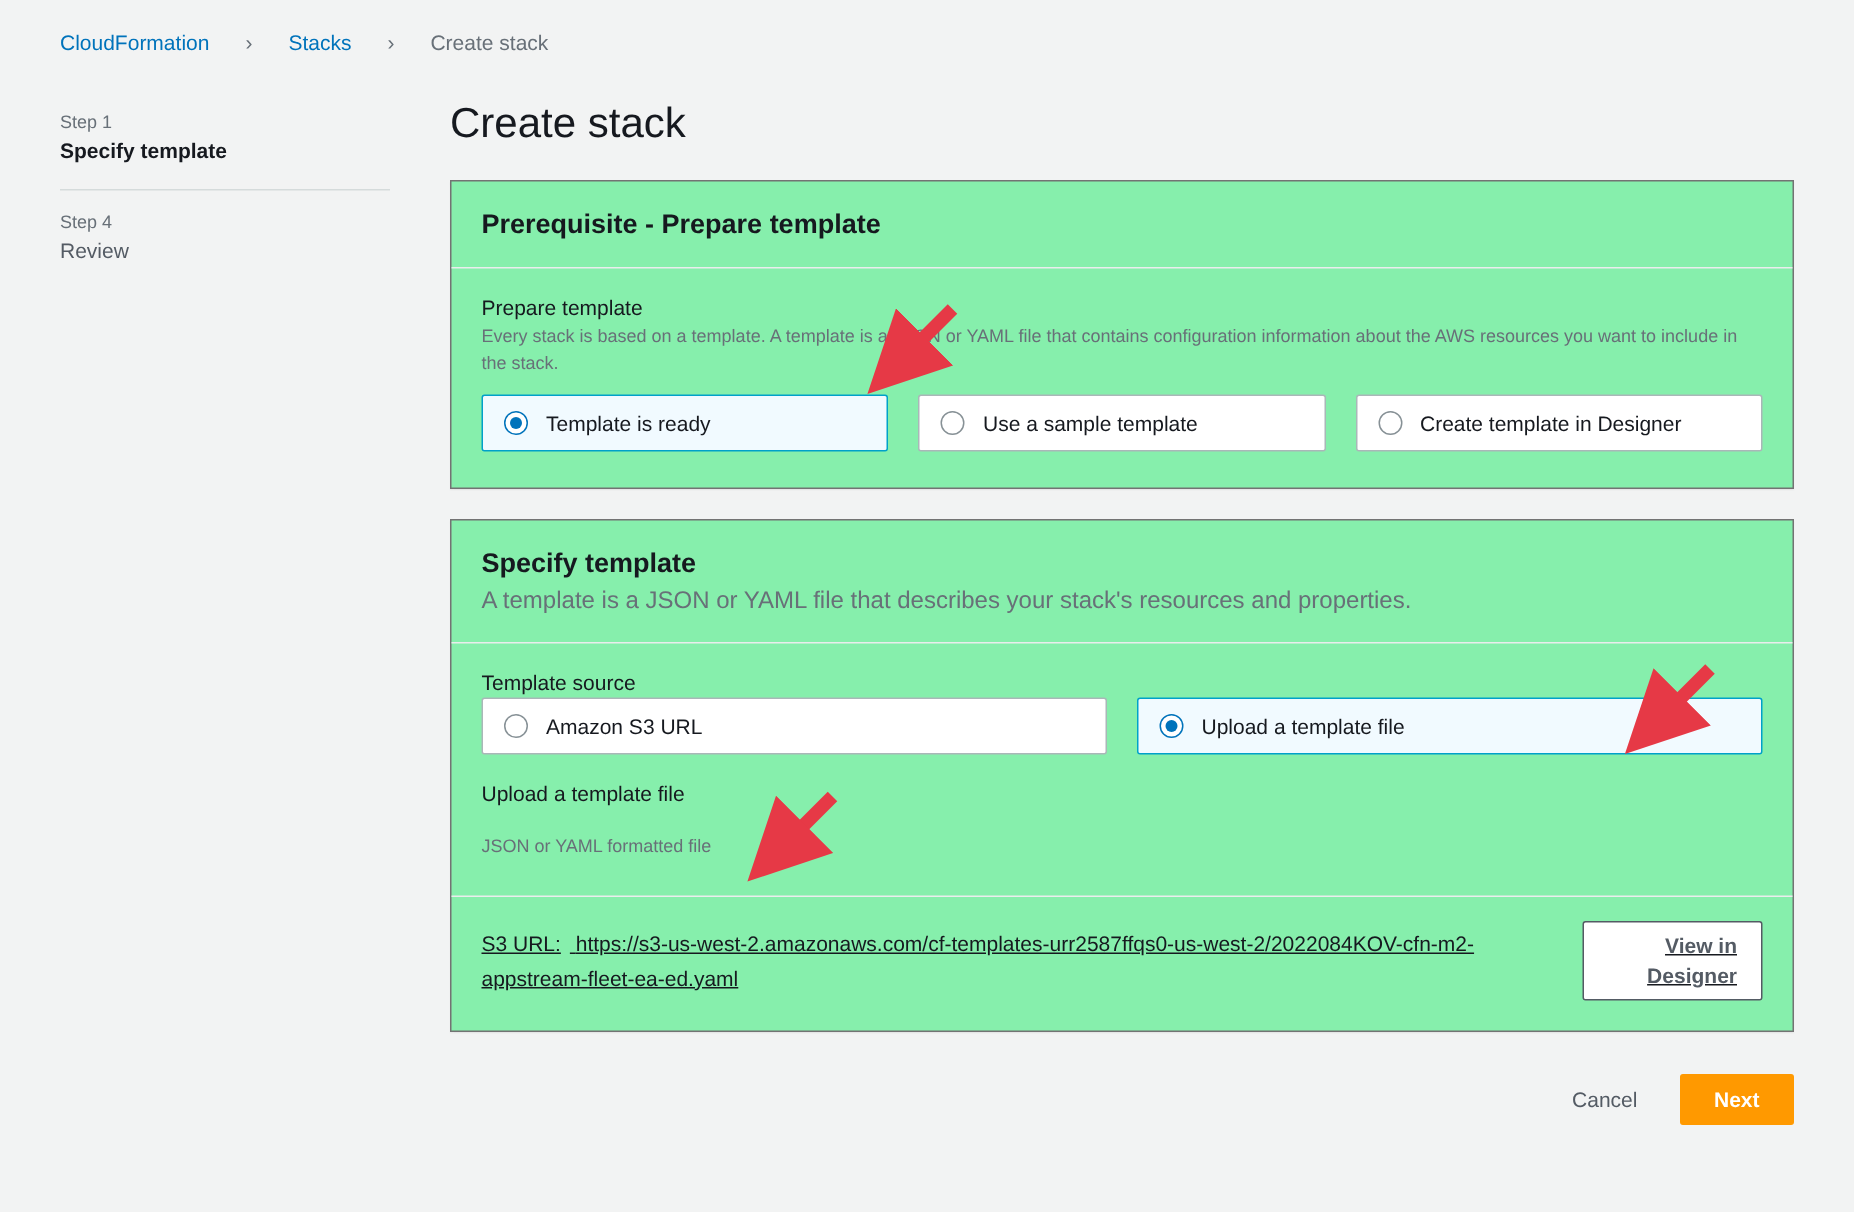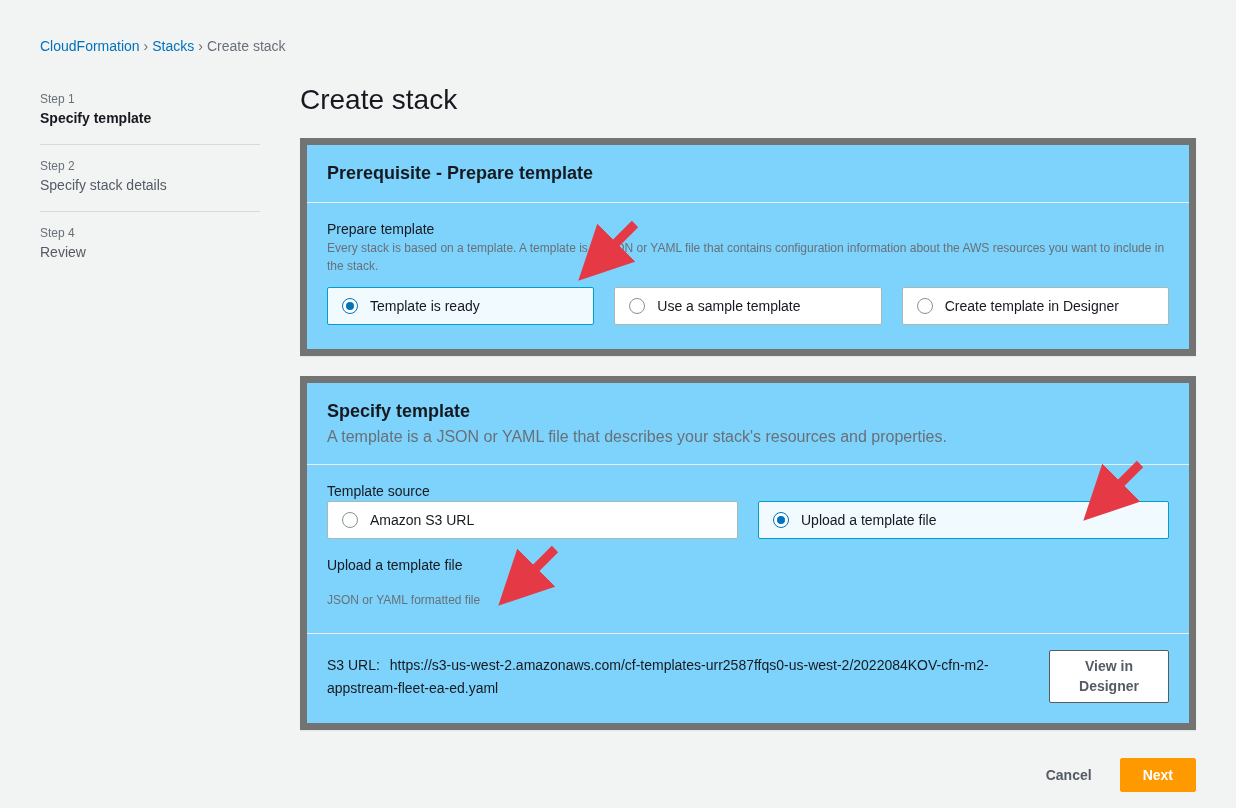--- a/index.html
+++ b/index.html
@@ -12,24 +12,23 @@
     height: 808px;
     overflow: hidden;
   }
   .container {
     padding: 20px 40px 0 40px;
   }
   
   .breadcrumb {
     display: flex;
     align-items: flex-start;
-    gap: 4px;
+    gap: 24px;
     font-size: 14px;
     margin-bottom: 30px;
-    margin-top: 18px;
   }
   .breadcrumb a { color: #0073bb; text-decoration: none; }
   .breadcrumb .sep { color: #687078; }
   .breadcrumb .current { color: #687078; }
 
   .columns {
     display: flex;
     gap: 40px;
     align-items: flex-start;
   }
@@ -59,22 +58,22 @@
   .wizard-step + .wizard-step { padding-top: 14px; }
 
   
   .main { flex: 1; position: relative; }
   h1.page-title {
     font-size: 28px;
     font-weight: 400;
     margin-bottom: 22px;
   }
   .panel {
-    background: #7dd3fc;
-    border: 7px solid #737373;
+    background: #86efac;
+    border: 1px solid #737373;
     box-shadow: 0 1px 1px rgba(0,0,0,0.05);
     margin-bottom: 20px;
   }
   .panel-header {
     padding: 18px 20px;
     border-bottom: 1px solid #eaeded;
   }
   .panel-header h2 {
     font-size: 18px;
     font-weight: 700;
@@ -183,50 +182,51 @@
     font-style: italic;
     color: #545b64;
   }
   .section-spacer { height: 18px; }
   .panel-foot {
     border-top: 1px solid #eaeded;
     padding: 16px 20px 20px 20px;
     display: flex;
     align-items: center;
     gap: 4px;
+    text-decoration: underline;
   }
   .s3line {
     flex: 1;
     color: #16191f;
     line-height: 1.6;
   }
   .s3line .lbl { font-weight: 400; margin-right: 6px;}
   .designer-btn {
     border: 1px solid #545b64;
     background: #fff;
     color: #545b64;
     padding: 6px 16px;
     font-weight: 700;
     font-size: 14px;
     cursor: pointer;
     border-radius: 2px;
     line-height: 1.4;
     width: 120px;
-    text-align: center;
+    text-align: right;
   }
   .footer-actions {
     display: flex;
     justify-content: flex-end;
     gap: 14px;
     padding: 8px 0 20px 0;
   }
   .btn-link {
     background: none; border: none;
     color: #545b64;
-    font-weight: 700;
+    font-weight: 400;
     font-size: 14px;
     padding: 8px 14px;
     cursor: pointer;
   }
   .btn-primary {
     background: #ff9900;
     border: 1px solid #ff9900;
     color: #fff;
     font-weight: 700;
     font-size: 14px;
@@ -254,24 +254,20 @@
     <span class="sep">›</span>
     <span class="current">Create stack</span>
   </nav>
 
   <div class="columns">
 
     <aside class="wizard">
       <div class="wizard-step active">
         <div class="label-small">Step 1</div>
         <div class="label-main">Specify template</div>
-      </div>
-      <div class="wizard-step">
-        <div class="label-small">Step 2</div>
-        <div class="label-main">Specify stack details</div>
       </div>
       <div class="wizard-step">
         <div class="label-small">Step 4</div>
         <div class="label-main">Review</div>
       </div>
     </aside>
 
     <main class="main">
       <h1 class="page-title">Create stack</h1>
 

